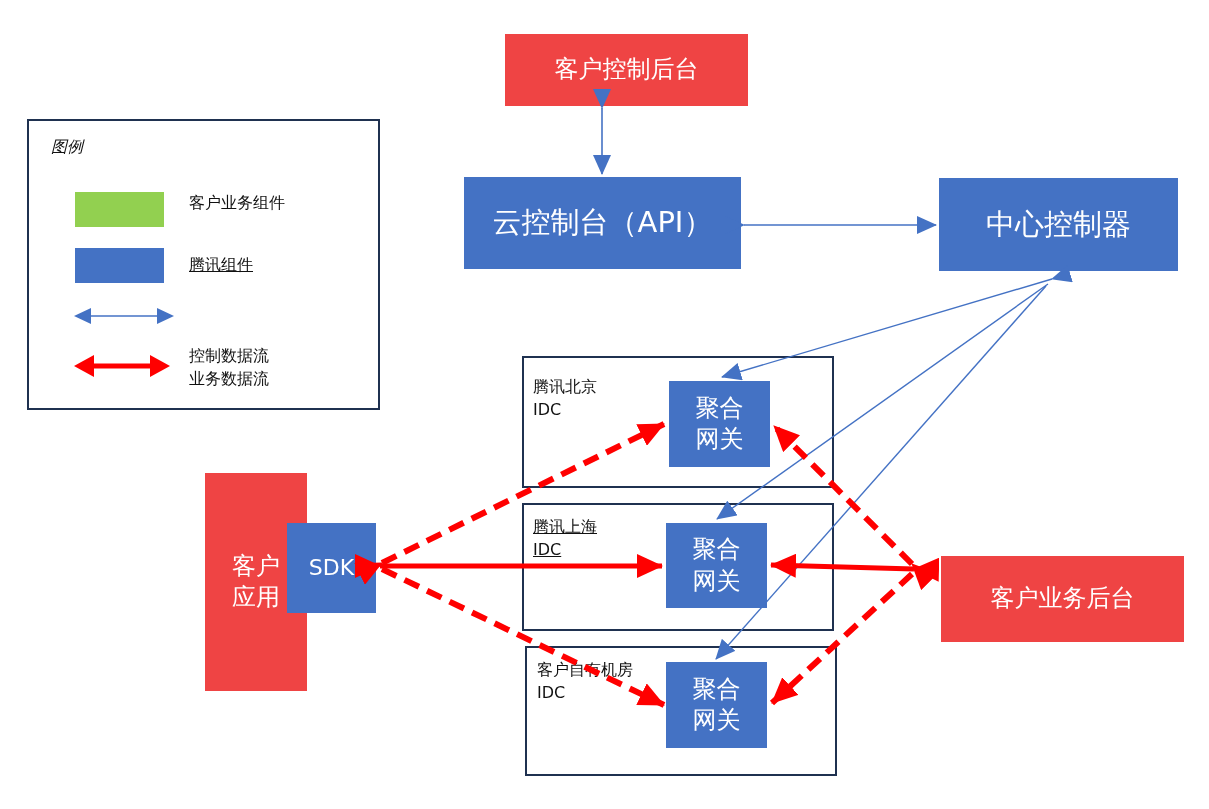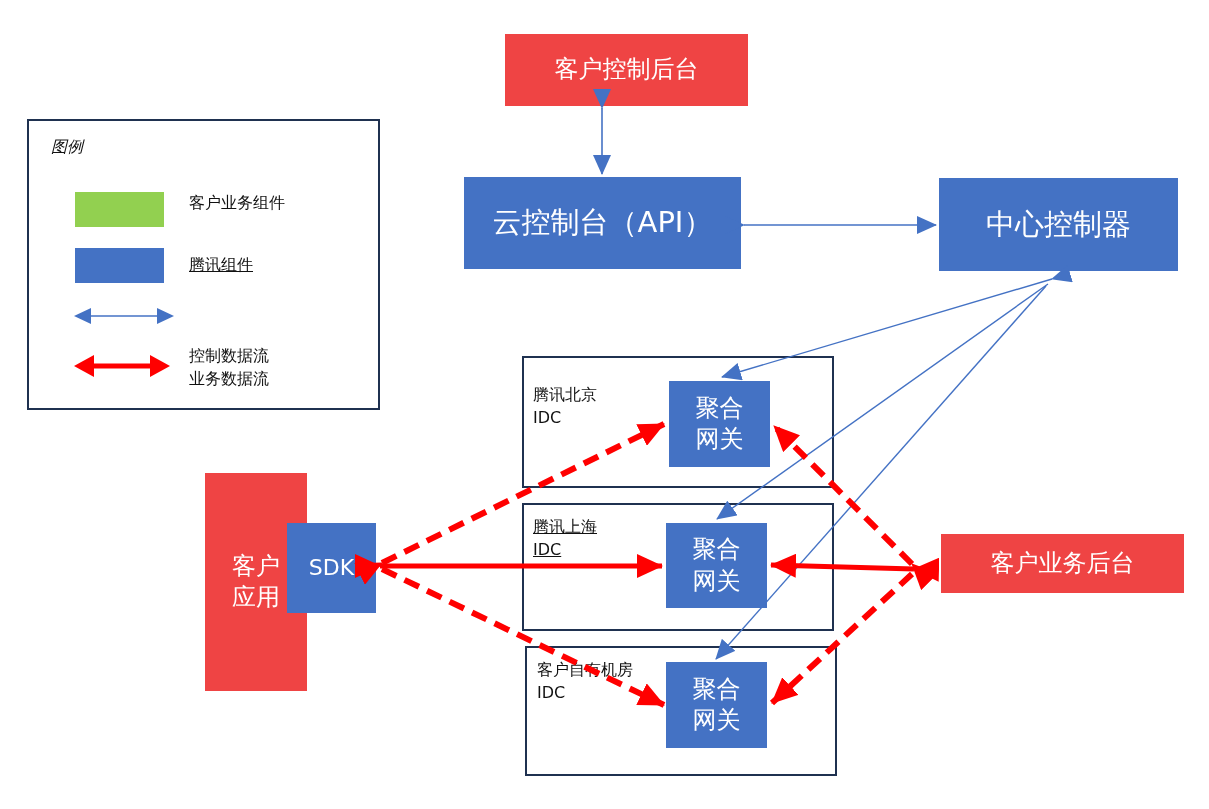--- a/index.html
+++ b/index.html
@@ -35,38 +35,38 @@
   <div class="legend-text" style="top:194px;margin-top:31px;">控制数据流</div>
   <svg style="position:absolute;left:45px;top:233px;" width="96" height="24">
     <line x1="16" y1="12" x2="80" y2="12" stroke="#ff0000" stroke-width="5"></line>
     <polygon points="0,12 20,1 20,23" fill="#ff0000"></polygon>
     <polygon points="96,12 76,1 76,23" fill="#ff0000"></polygon>
   </svg>
   <div class="legend-text" style="top:248px;">业务数据流</div>
 </div>
 
 <div class="frame" style="left:522px;top:356px;width:312px;height:132px;"></div>
-<div class="idc-label" style="left:533px;top:383px;">腾讯北京
+<div class="idc-label" style="left:533px;top:375px;">腾讯北京
 IDC</div>
 
 <div class="frame" style="left:522px;top:503px;width:312px;height:128px;"></div>
 <div class="idc-label" style="left:533px;top:515px;text-decoration:underline;">腾讯上海
 IDC</div>
 
 <div class="frame" style="left:525px;top:646px;width:312px;height:130px;"></div>
 <div class="idc-label" style="left:537px;top:658px;">客户自有机房
 IDC</div>
 
 <div class="box green" style="left:481px;top:34px;width:243px;height:72px;font-size:24px;">客户控制后台</div>
 <div class="box blue" style="left:464px;top:177px;width:277px;height:92px;font-size:29px;text-align:right;">云控制台（API）</div>
 <div class="box blue" style="left:939px;top:178px;width:239px;height:93px;font-size:29px;">中心控制器</div>
 <div class="box green" style="left:181px;top:473px;width:102px;height:218px;font-size:24px;white-space:pre-line;">客户
 应用</div>
 <div class="box blue" style="left:287px;top:523px;width:89px;height:90px;font-size:22px;text-align:center;">SDK</div>
-<div class="box green" style="left:917px;top:534px;width:243px;height:59px;font-size:24px;">客户业务后台</div>
+<div class="box green" style="left:917px;top:556px;width:243px;height:86px;font-size:24px;">客户业务后台</div>
 
 <div class="box blue" style="left:669px;top:381px;width:101px;height:86px;font-size:24px;white-space:pre-line;">聚合
 网关</div>
 <div class="box blue" style="left:666px;top:523px;width:101px;height:85px;font-size:24px;white-space:pre-line;">聚合
 网关</div>
 <div class="box blue" style="left:666px;top:662px;width:101px;height:86px;font-size:24px;white-space:pre-line;">聚合
 网关</div>
 
 <svg id="arrows">
   <defs>

